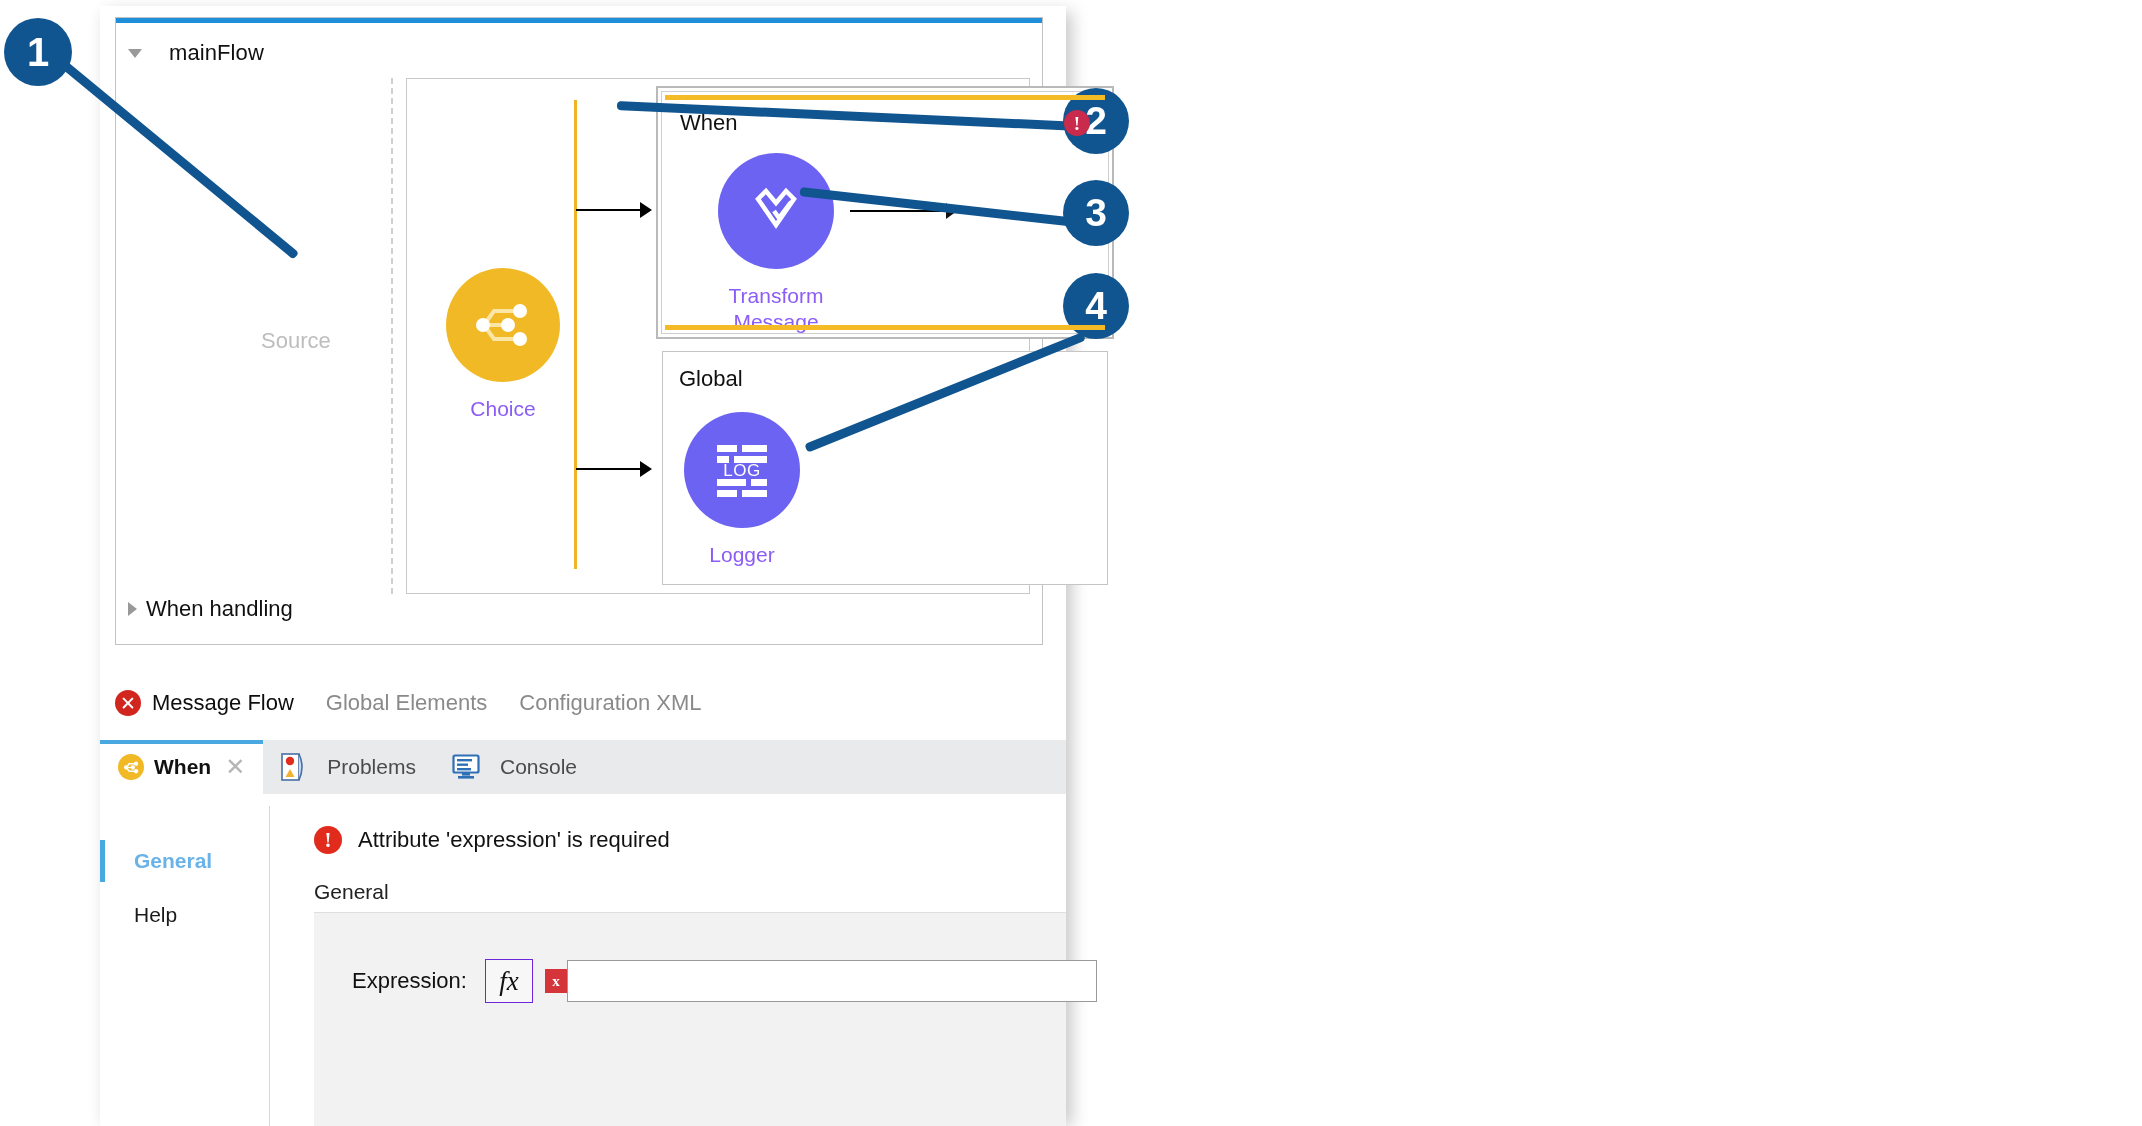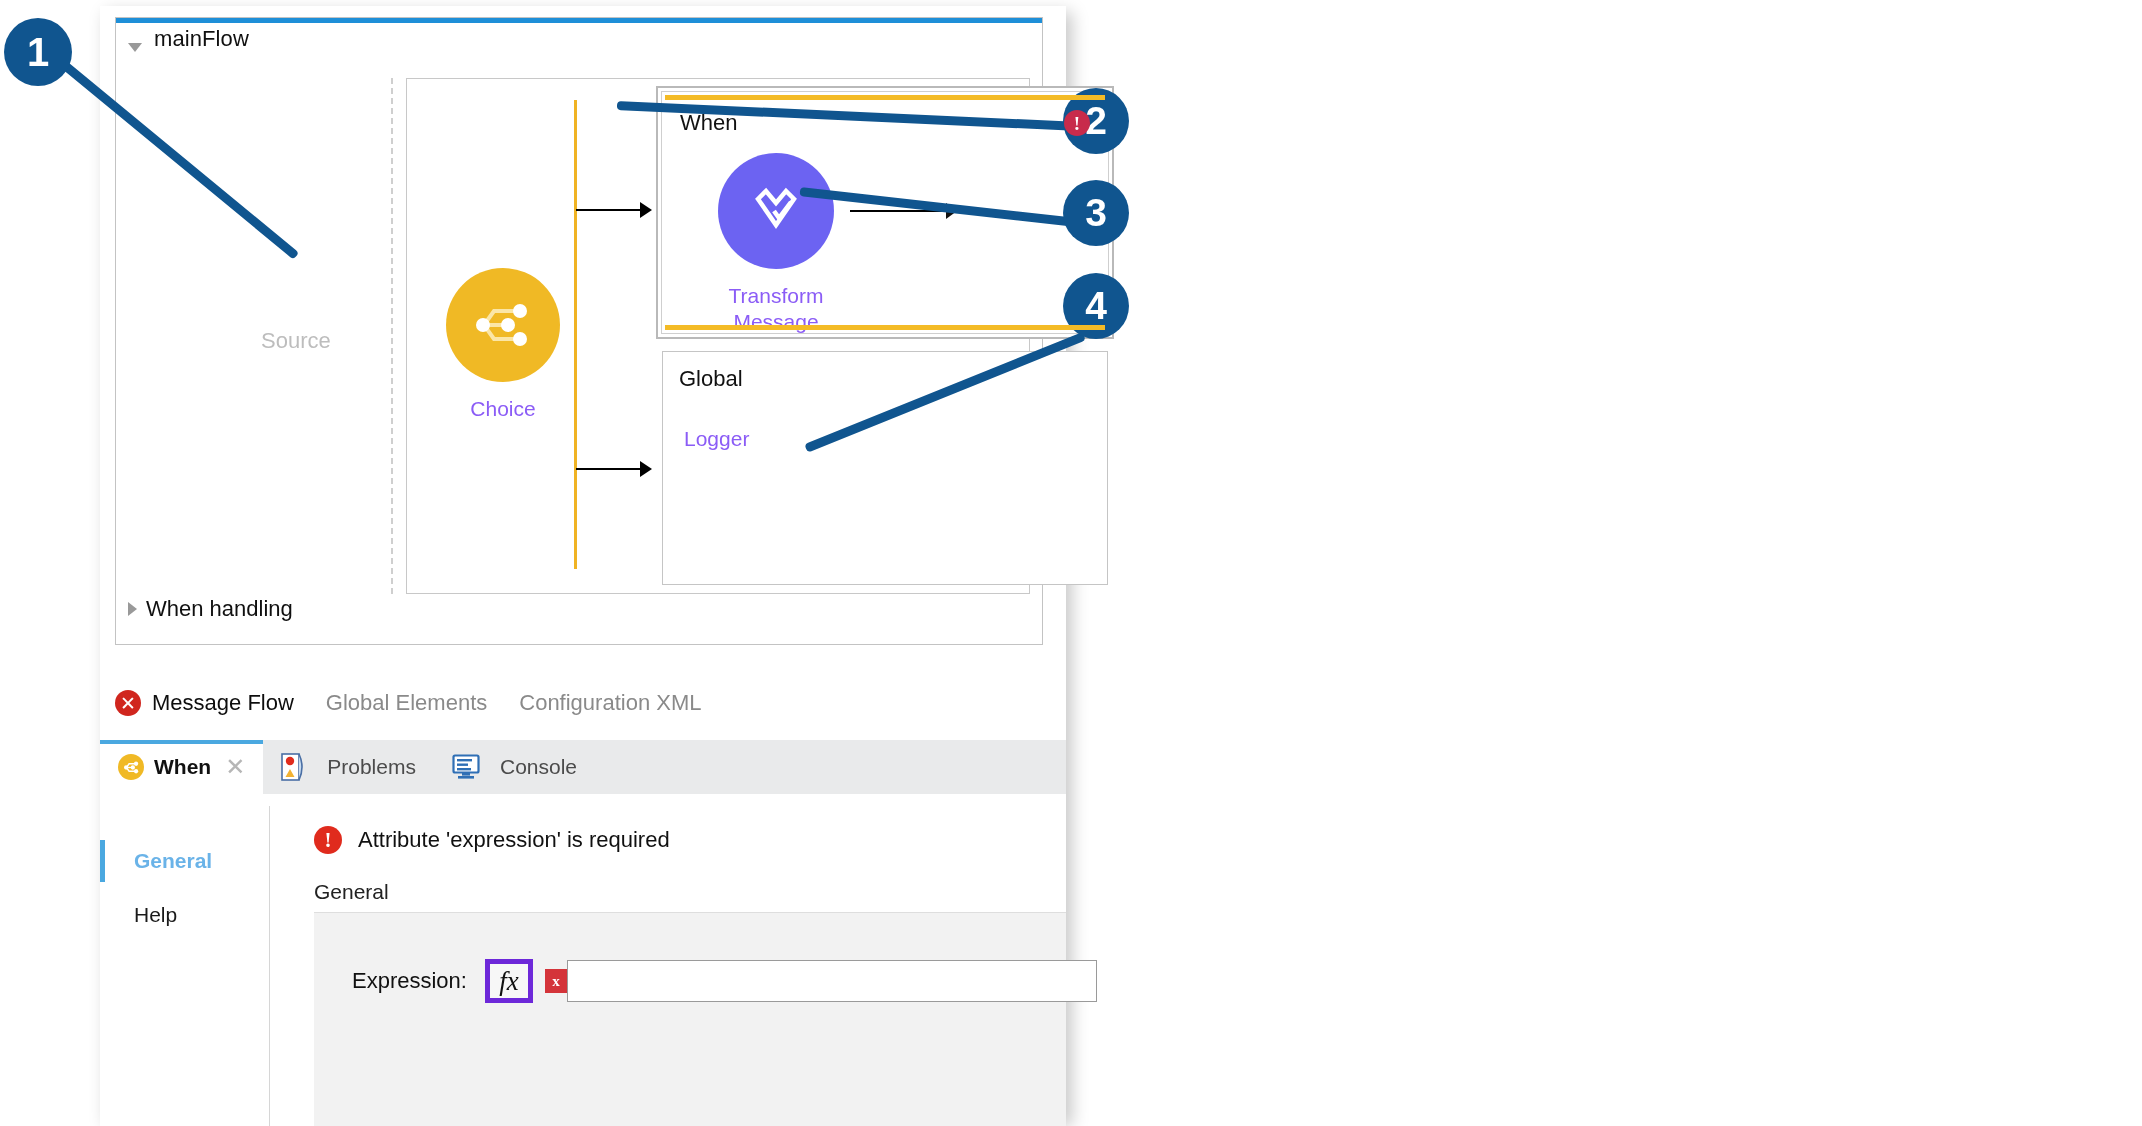--- a/index.html
+++ b/index.html
@@ -30,22 +30,22 @@
     position:absolute;left:15px;top:11px;width:928px;height:628px;
     border:1px solid #c3c3c3;
     background:#ffffff;
     box-sizing:border-box;
   }
   .mainflow-topbar{
     position:absolute;left:0;top:0;width:100%;height:5px;
     background:#1e8fd8;
   }
   .mainflow-header{
-    position:absolute;left:12px;top:8px;
-    display:flex;align-items:flex-end;gap:12px;
+    position:absolute;left:12px;top:22px;
+    display:flex;align-items:center;gap:27px;
   }
   .tri-down{
     width:0;height:0;border-left:7px solid transparent;border-right:7px solid transparent;
     border-top:9px solid #999999;
   }
   .tri-right{
     width:0;height:0;border-top:7px solid transparent;border-bottom:7px solid transparent;
     border-left:9px solid #999999;
   }
   .flow-title{font-size:22px;color:#101010;letter-spacing:0.1px;}
@@ -222,21 +222,21 @@
   .section-label{position:absolute;left:44px;top:74px;font-size:21px;color:#222;}
   .form-box{
     position:absolute;left:44px;top:106px;right:0;bottom:0;background:#f2f2f2;
     border-top:1px solid #dedede;
   }
   .field-row{
     position:absolute;left:38px;top:46px;display:flex;align-items:center;
   }
   .field-label{font-size:22px;color:#111;margin-right:18px;}
   .fx-btn{
-    width:48px;height:44px;border:5px solid #6d28d9;background:#f7f7f7;
+    width:48px;height:44px;border:1px solid #6d28d9;background:#f7f7f7;
     display:flex;align-items:center;justify-content:center;
     font-family:"Liberation Serif",serif;font-style:italic;font-size:27px;color:#111;
     box-sizing:border-box;
   }
   .x-marker{
     width:22px;height:24px;background:#d4343a;color:#fff;font-size:15px;font-weight:bold;
     display:flex;align-items:center;justify-content:center;margin-left:12px;
     font-family:"Liberation Serif",serif;
   }
   .expr-input{
@@ -307,20 +307,35 @@
           <div class="node-label">Transform
 Message</div>
         </div>
 
 
         <div class="default-box">
           <div class="default-label">Global</div>
         </div>
 
         <div class="node logger-node">
+          <div class="node-circle">
+            <svg width="66" height="62" viewBox="0 0 66 62" aria-hidden="true">
+              <g fill="#ffffff">
+                <rect x="8" y="6" width="20" height="7"></rect>
+                <rect x="33" y="6" width="25" height="7"></rect>
+                <rect x="8" y="17" width="12" height="7"></rect>
+                <rect x="25" y="17" width="33" height="7"></rect>
+                <rect x="8" y="40" width="29" height="7"></rect>
+                <rect x="42" y="40" width="16" height="7"></rect>
+                <rect x="8" y="51" width="20" height="7"></rect>
+                <rect x="33" y="51" width="25" height="7"></rect>
+              </g>
+              <text x="33" y="37" text-anchor="middle" fill="#ffffff" font-family="Liberation Sans, sans-serif" font-size="17" letter-spacing="0.5">LOG</text>
+            </svg>
+          </div>
           <div class="node-label">Logger</div>
         </div>
 
         <div class="node choice-node">
           <div class="node-circle">
             <svg width="62" height="56" viewBox="0 0 62 56" aria-hidden="true">
               <g stroke="#fbe6a6" stroke-width="4" fill="none">
                 <path d="M12 28 L22 14 L44 14"></path>
                 <path d="M12 28 L22 42 L44 42"></path>
                 <line x1="12" y1="28" x2="34" y2="28"></line>

